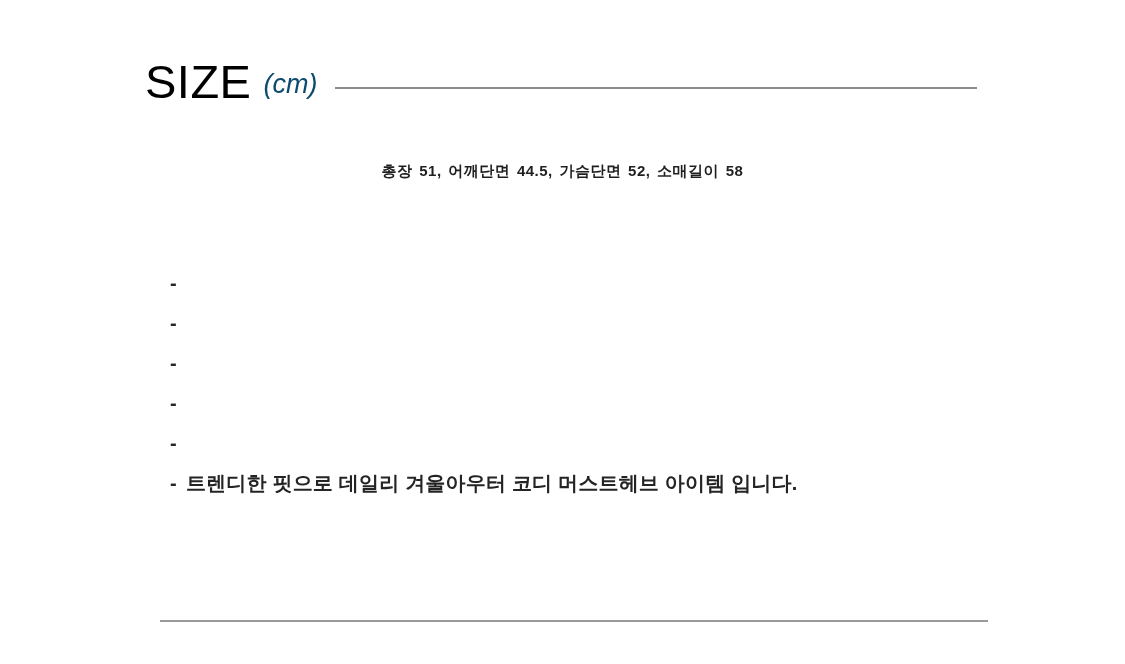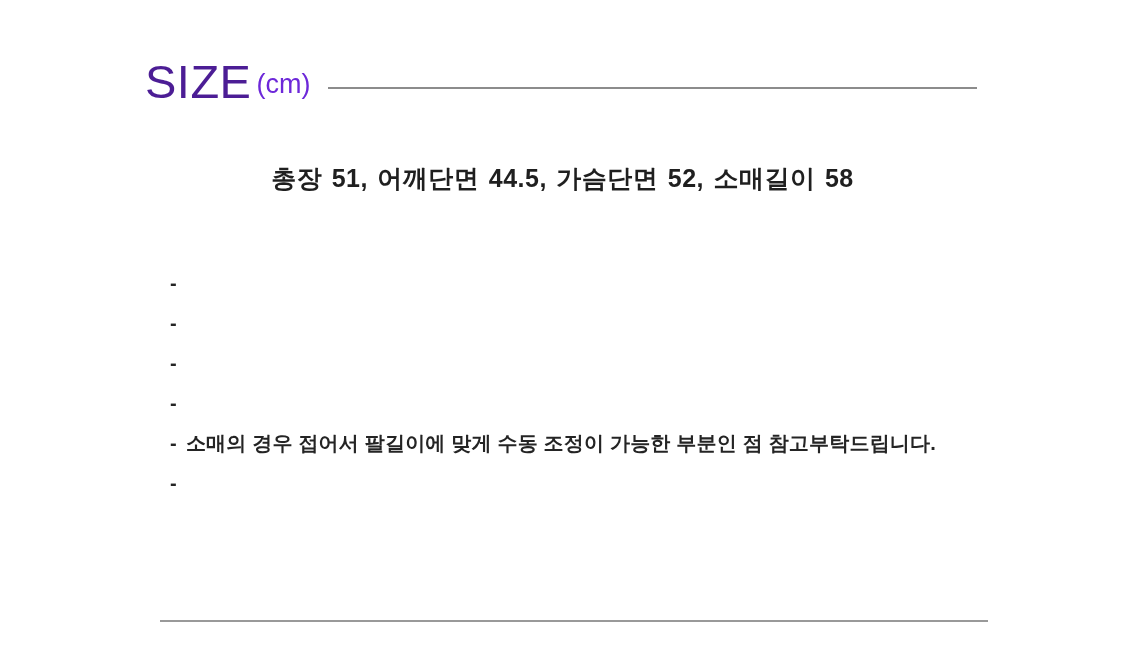--- a/index.html
+++ b/index.html
@@ -24,45 +24,46 @@
     top: 56px;
     height: 50px;
     display: flex;
     align-items: center;
   }
   .size-title {
     font-size: 47px;
     font-weight: 500;
     line-height: 1;
     letter-spacing: 0.5px;
-    color: #4c1d95;
+    color: #000000;
   }
   .size-unit {
     font-size: 27px;
     font-weight: 400;
-    margin-left: 5px;
+    margin-left: 12px;
     transform: translateY(3px);
-    color: #6d28d9;
+    color: #0c4a6e;
+    font-style: italic;
   }
   .header-divider {
     flex: 1;
     height: 2px;
     background: var(--divider, #8c8c8c);
     margin-left: 18px;
     transform: translateY(7px);
   }
 
   
   .measurements {
     position: absolute;
     top: 162px;
     left: 0;
     width: 100%;
     text-align: center;
-    font-size: 25px;
+    font-size: 15px;
     font-weight: 700;
     letter-spacing: 0.5px;
     word-spacing: 2px;
     color: #1f1f1f;
   }
 
   
   .notes-list {
     position: absolute;
     top: 263px;
@@ -115,22 +116,22 @@
       <span class="note-dash">-</span>
     </div>
     <div class="note-item">
       <span class="note-dash">-</span>
     </div>
     <div class="note-item">
       <span class="note-dash">-</span>
     </div>
     <div class="note-item">
       <span class="note-dash">-</span>
-      <span>소매의 경우 접어서 팔길이에 맞게 수동 조정이 가능한 부분인 점 참고부탁드립니다.</span>
     </div>
     <div class="note-item">
       <span class="note-dash">-</span>
+      <span>트렌디한 핏으로 데일리 겨울아우터 코디 머스트헤브 아이템 입니다.</span>
     </div>
   </div>
 
   <div class="bottom-divider"></div>
 
 </div>
 
 </body></html>

